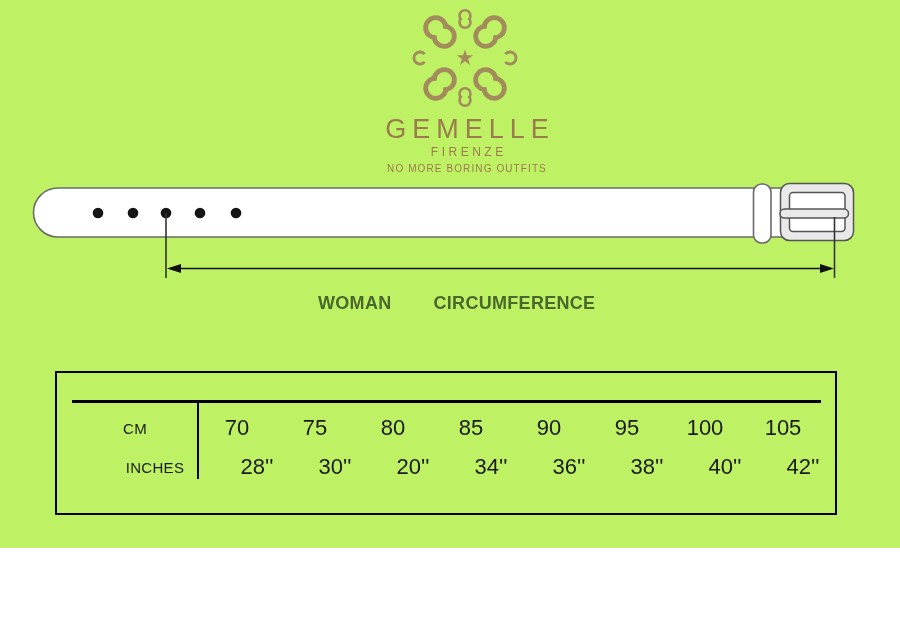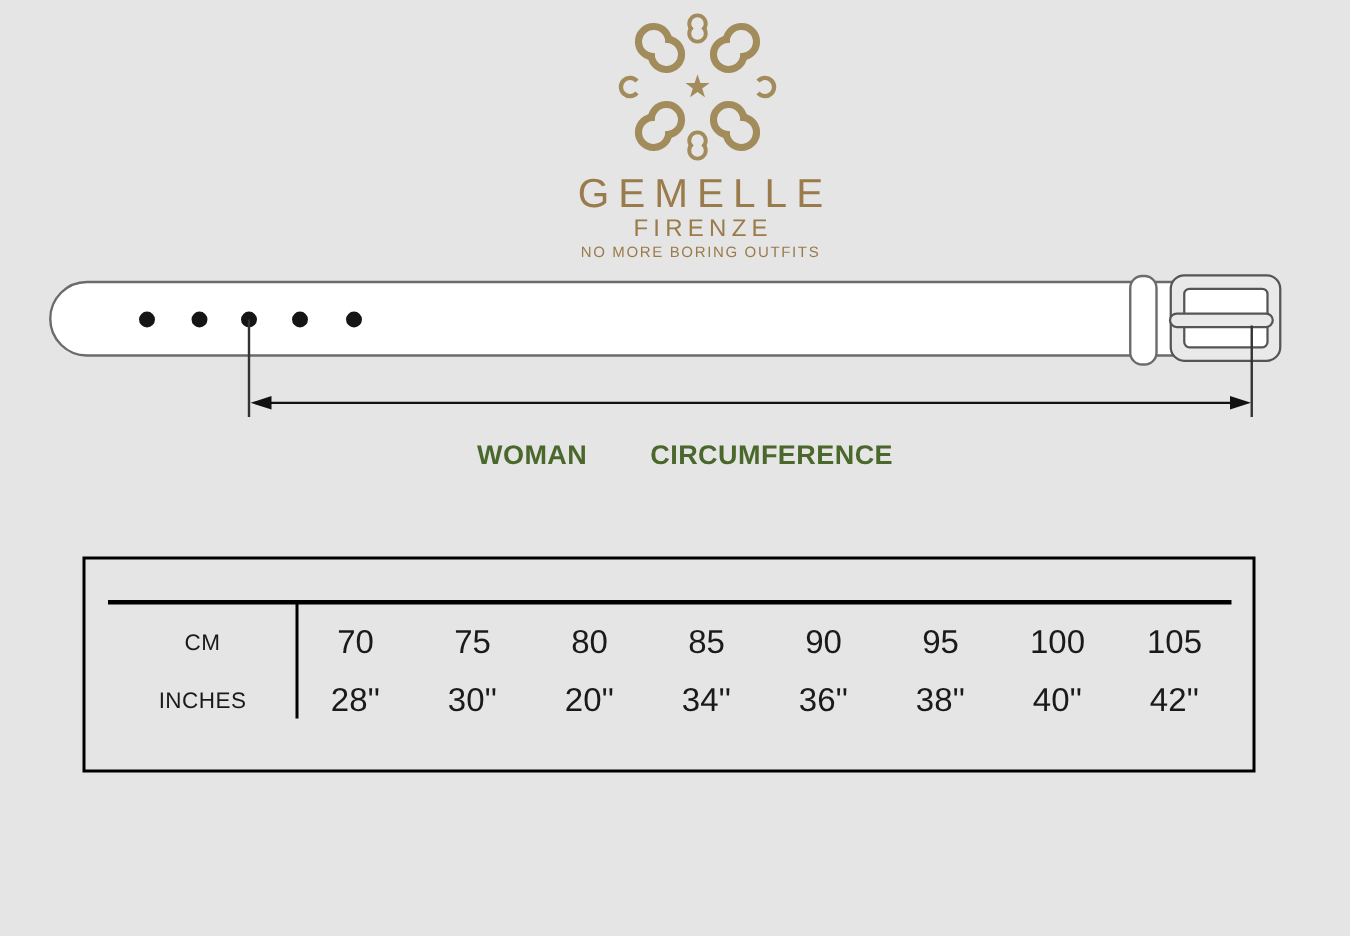--- a/index.html
+++ b/index.html
@@ -1,35 +1,35 @@
 <!DOCTYPE html>
 <html><head>
 <meta charset="utf-8">
 <style>
   html,body{margin:0;padding:0;background:#fff;}
   #canvas{
     position:relative;
-    width:900px;height:624px;
-    background:#e5e5e5;
+    width:900px;height:548px;
+    background:#bef264;
     overflow:hidden;
     font-family:"Liberation Sans", sans-serif;
   }
   
   .emblem{position:absolute;left:404px;top:5px;}
   .brand-text{
     position:absolute;left:316px;top:115px;width:302px;
     text-align:center;color:#9A7B4C;
   }
   .brand-name{
     font-size:27px;font-weight:400;letter-spacing:6px;
     margin-left:6px; 
     line-height:28px;
   }
   .brand-city{
-    font-size:16px;font-weight:400;letter-spacing:3.5px;
+    font-size:12px;font-weight:400;letter-spacing:3.5px;
     margin-top:3px;margin-left:3.5px;line-height:13px;
   }
   .brand-tagline{
     font-size:10px;font-weight:400;letter-spacing:1.1px;
     margin-top:3px;line-height:14px;
   }
   
   .belt-svg{position:absolute;left:0;top:175px;}
   
   .measure-labels{
@@ -51,21 +51,21 @@
   }
   .col-divider{
     position:absolute;left:140px;top:29px;
     width:2px;height:77px;background:#000;
   }
   .trow{
     position:absolute;left:0;display:flex;height:34px;
     align-items:center;
   }
   .trow-cm{top:38px;}
-  .trow-in{top:77px;}
+  .trow-in{top:77px;padding-left:20px;}
   .tlabel{
     width:126px;margin-left:15px;text-align:center;
     font-size:15px;font-weight:normal;letter-spacing:0.3px;
   }
   .tcell{
     width:78px;text-align:center;font-size:22px;font-weight:400;
   }
 </style>
 </head>
 <body>

